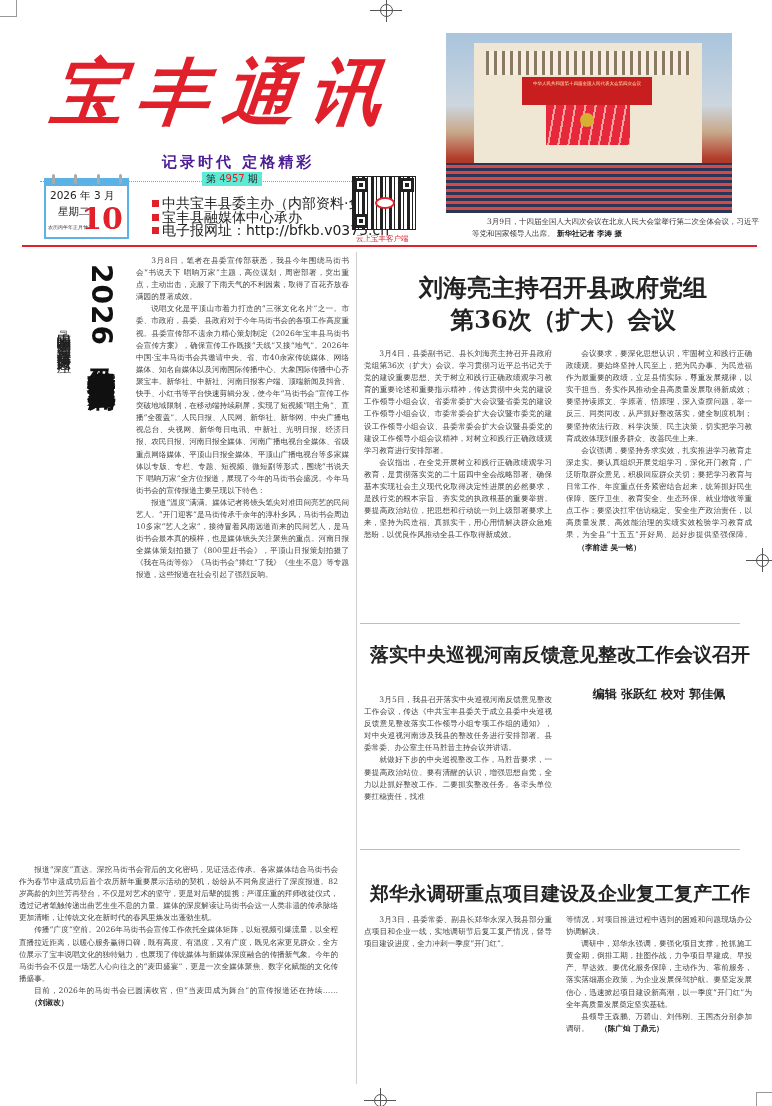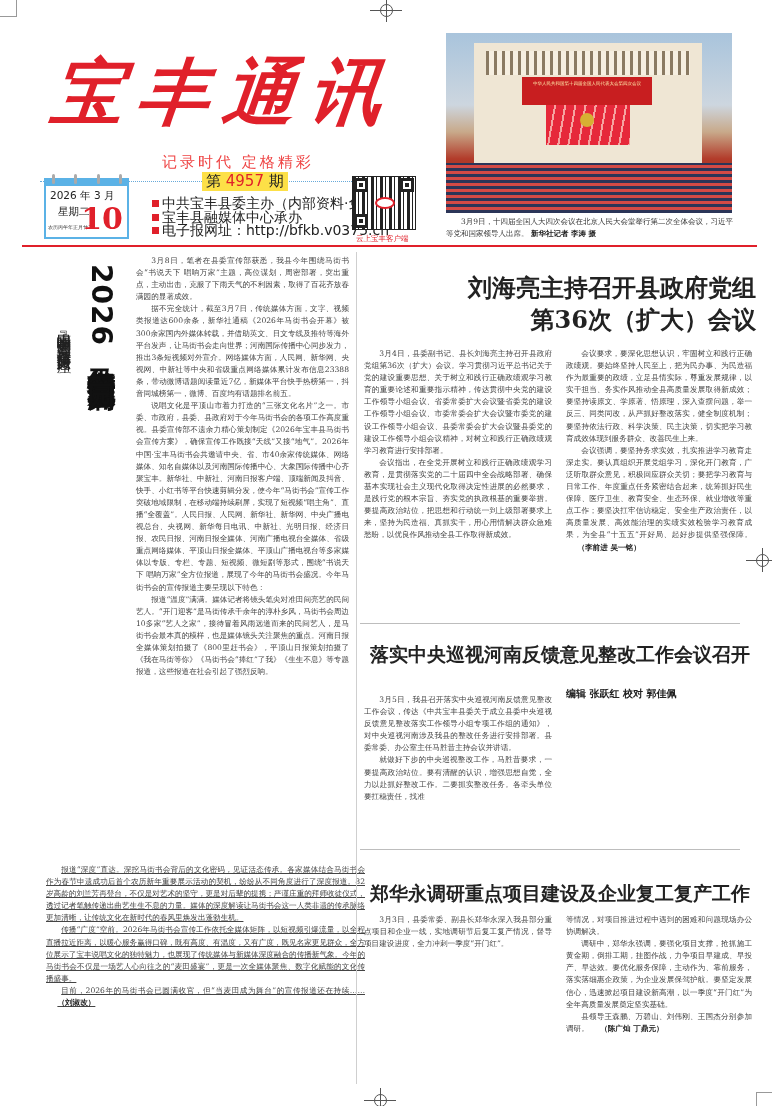--- a/index.html
+++ b/index.html
@@ -8,23 +8,23 @@
 
   .crop-mark { position: absolute; }
   .crop-corner { width: 18px; height: 18px; border: 1px solid #999; }
   .reg { position: absolute; width: 16px; height: 16px; }
   .reg::before { content: ""; position: absolute; left: 2px; top: 2px; width: 11px; height: 11px; border: 1px solid #555; border-radius: 50%; }
   .reg::after { content: ""; position: absolute; left: -8px; top: 8px; width: 32px; height: 1px; background: #555; }
   .reg .v { position: absolute; left: 8px; top: -4px; width: 1px; height: 24px; background: #555; }
 
   
   .logo { position: absolute; left: 52px; top: 42px; width: 360px; height: 100px; font-family: "DejaVu Serif", serif; font-size: 72px; font-weight: bold; color: #e0202a; letter-spacing: 14px; font-style: italic; line-height: 100px; transform: skewX(-6deg); }
-  .slogan { position: absolute; left: 162px; top: 153px; font-size: 15px; font-weight: normal; color: #ef4444; letter-spacing: 3px; }
+  .slogan { position: absolute; left: 162px; top: 153px; font-size: 15px; font-weight: bold; color: #4c1d95; letter-spacing: 3px; }
   .issue-line { position: absolute; left: 40px; top: 181px; width: 350px; border-top: 1px dotted #67a9d9; }
-  .issue { position: absolute; left: 202px; top: 172px; background: #fde047; padding: 0 4px; font-family: "DejaVu Sans", sans-serif; font-size: 15px; color: #222; }
+  .issue { position: absolute; left: 202px; top: 172px; background: #5eead4; padding: 0 4px; font-family: "DejaVu Sans", sans-serif; font-size: 10px; color: #222; }
   .issue .num { color: #e0202a; }
 
   .calendar { position: absolute; left: 44px; top: 178px; width: 85px; height: 61px; border: 2px solid #5bb2e6; background: #fff; border-top: 8px solid #5bb2e6; }
   .calendar .rings { position: absolute; top: -12px; left: 6px; width: 70px; height: 10px; display: flex; justify-content: space-between; }
   .calendar .rings span { width: 3px; height: 10px; background: #aaa; border-radius: 2px; }
   .cal-ym { position: absolute; top: 3px; left: 4px; font-family: "DejaVu Sans", sans-serif; font-size: 10.5px; color: #222; white-space: nowrap; }
   .cal-wd { position: absolute; top: 19px; left: 12px; font-family: "DejaVu Sans", sans-serif; font-size: 10.5px; color: #222; }
   .cal-lunar { position: absolute; top: 38px; left: 2px; font-size: 5px; color: #444; white-space: nowrap; }
   .cal-day { position: absolute; top: 14px; right: 4px; font-family: "DejaVu Serif", serif; font-weight: bold; font-size: 30px; color: #e0202a; line-height: 38px; }
 
@@ -41,47 +41,47 @@
   .qr .logo-mark { position: absolute; left: 22px; top: 20px; width: 20px; height: 12px; border-radius: 50%; background: #fff; border: 2px solid #e0202a; }
   .qr-label { position: absolute; left: 356px; top: 234px; font-family: "DejaVu Sans", sans-serif; font-size: 7.5px; color: #e0202a; white-space: nowrap; }
 
   .photo { position: absolute; left: 446px; top: 33px; width: 286px; height: 180px; overflow: hidden; background: linear-gradient(180deg, #a9c4dc 0%, #cdd6df 40%, #c8a98a 55%, #b23b2a 70%, #8b2420 100%); }
   .photo .stage { position: absolute; left: 28px; top: 10px; width: 228px; height: 120px; background: #efe6d4; }
   .photo .grid { position: absolute; left: 40px; top: 18px; width: 204px; height: 24px; background: repeating-linear-gradient(90deg, #8a7a62 0 3px, #f6efe1 3px 8px); }
   .photo .banner { position: absolute; left: 76px; top: 44px; width: 130px; height: 28px; background: #c81e20; color: #ffe9a8; font-size: 4.5px; text-align: center; line-height: 14px; }
   .photo .flags { position: absolute; left: 100px; top: 72px; width: 84px; height: 40px; background: repeating-linear-gradient(100deg, #e6283a 0 8px, #f5a3a0 8px 10px); }
   .photo .emblem { position: absolute; left: 134px; top: 80px; width: 14px; height: 14px; border-radius: 50%; background: #d7b033; }
   .photo .seats { position: absolute; left: 0; top: 130px; width: 286px; height: 50px; background: repeating-linear-gradient(0deg, #2b3558 0 3px, #d44a45 3px 6px); }
-  .photo-caption { position: absolute; left: 446px; top: 216px; width: 290px; font-size: 7.5px; line-height: 11.5px; color: #333; }
+  .photo-caption { position: absolute; left: 472px; top: 216px; width: 290px; font-size: 7.5px; line-height: 11.5px; color: #333; }
   .photo-caption .credit { font-family: "DejaVu Sans", sans-serif; font-weight: bold; color: #222; }
 
   .top-rule { position: absolute; left: 22px; top: 245px; width: 735px; height: 2px; background: #e0202a; }
 
   
   .vhead { position: absolute; left: 84px; top: 264px; width: 34px; writing-mode: vertical-rl; font-family: "DejaVu Sans", sans-serif; font-weight: bold; font-size: 28px; color: #111; letter-spacing: 1px; line-height: 34px; }
   .vsub { position: absolute; left: 54px; top: 322px; width: 20px; writing-mode: vertical-rl; font-family: "DejaVu Sans", sans-serif; font-size: 14.5px; color: #222; line-height: 20px; letter-spacing: 1px; }
 
   .body-text { font-size: 7.6px; line-height: 12.1px; color: #444; text-align: justify; }
   .body-text p { text-indent: 2em; }
   .byline { font-family: "DejaVu Sans", sans-serif; font-weight: bold; color: #222; margin-left: 1.5em; }
 
   .art1-col { position: absolute; left: 136px; top: 255px; width: 213px; }
-  .art1-bottom { position: absolute; left: 46px; top: 864px; width: 319px; text-decoration: underline; }
+  .art1-bottom { position: absolute; left: 19px; top: 864px; width: 319px; }
   .col-rule-v { position: absolute; left: 356px; top: 252px; width: 1px; height: 832px; background: #cfcfcf; }
 
   
-  .h-main { position: absolute; left: 370px; top: 272px; width: 386px; text-align: right; font-family: "DejaVu Serif", serif; font-weight: bold; font-size: 24px; line-height: 32px; color: #222; }
+  .h-main { position: absolute; left: 370px; top: 272px; width: 386px; text-align: center; font-family: "DejaVu Serif", serif; font-weight: bold; font-size: 24px; line-height: 32px; color: #222; }
   .art2-c1 { position: absolute; left: 364px; top: 348px; width: 188px; }
   .art2-c2 { position: absolute; left: 566px; top: 348px; width: 186px; }
   .hr { position: absolute; height: 1px; background: #bdbdbd; }
 
   .h-sec { position: absolute; left: 364px; width: 392px; text-align: center; font-family: "DejaVu Serif", serif; font-weight: bold; font-size: 19px; color: #222; line-height: 26px; white-space: nowrap; }
   .art3-c1 { position: absolute; left: 364px; top: 650px; width: 188px; margin-top: 44px; }
   .art3-c2 { position: absolute; left: 566px; top: 687px; width: 186px; }
-  .editors { font-family: "DejaVu Sans", sans-serif; font-weight: bold; font-size: 10px; color: #222; margin-top: 1px; }
+  .editors { font-family: "DejaVu Sans", sans-serif; font-weight: bold; font-size: 12px; color: #222; text-align: center; margin-top: 1px; }
   .art4-c1 { position: absolute; left: 364px; top: 914px; width: 188px; }
   .art4-c2 { position: absolute; left: 566px; top: 914px; width: 186px; }
 </style>
 </head>
 <body>
 
 <div class="crop-mark crop-corner" style="left:-1px;top:-1px;border-left:none;border-top:none;"></div>
 <div class="reg" style="left:378px;top:2px;">
     <span class="v"></span>
   </div>
@@ -151,21 +151,20 @@
   <span class="credit">新华社记者  李涛  摄</span>
 </div>
 
 <div class="top-rule"></div>
 
 <div class="vhead">2026年马街书会宣传报道百花齐放春满园</div>
 <div class="vsub">麦田唱响『曲艺盛宴』 云端传播『叫好又叫座』</div>
 
 <div class="art1-col body-text">
   <p>3月8日，笔者在县委宣传部获悉，我县今年围绕马街书会“书说天下  唱响万家”主题，高位谋划，周密部署，突出重点，主动出击，克服了下雨天气的不利因素，取得了百花齐放春满园的显著成效。</p>
-  <p>据不完全统计，截至3月7日，传统媒体方面，文字、视频类报道达600余条，新华社通稿《2026年马街书会开幕》被300余家国内外媒体转载，并借助英文、日文专线及推特等海外平台发声，让马街书会走向世界；河南国际传播中心同步发力，推出3条短视频对外宣介。网络媒体方面，人民网、新华网、央视网、中新社等中央和省级重点网络媒体累计发布信息23388条，带动微博话题阅读量近7亿，新媒体平台快手热榜第一，抖音同城榜第一，微博、百度均有话题排名前五。</p>
   <p>说唱文化是平顶山市着力打造的“三张文化名片”之一。市委、市政府，县委、县政府对于今年马街书会的各项工作高度重视。县委宣传部不遗余力精心策划制定《2026年宝丰县马街书会宣传方案》，确保宣传工作既接“天线”又接“地气”。2026年中国·宝丰马街书会共邀请中央、省、市40余家传统媒体、网络媒体、知名自媒体以及河南国际传播中心、大象国际传播中心齐聚宝丰。新华社、中新社、河南日报客户端、顶端新闻及抖音、快手、小红书等平台快速剪辑分发，使今年“马街书会”宣传工作突破地域限制，在移动端持续刷屏，实现了短视频“唱主角”、直播“全覆盖”。人民日报、人民网、新华社、新华网、中央广播电视总台、央视网、新华每日电讯、中新社、光明日报、经济日报、农民日报、河南日报全媒体、河南广播电视台全媒体、省级重点网络媒体、平顶山日报全媒体、平顶山广播电视台等多家媒体以专版、专栏、专题、短视频、微短剧等形式，围绕“书说天下  唱响万家”全方位报道，展现了今年的马街书会盛况。今年马街书会的宣传报道主要呈现以下特色：</p>
   <p>报道“温度”满满。媒体记者将镜头笔尖对准田间亮艺的民间艺人。“开门迎客”是马街传承千余年的淳朴乡风，马街书会周边10多家“艺人之家”，接待冒着风雨远道而来的民间艺人，是马街书会最本真的模样，也是媒体镜头关注聚焦的重点。河南日报全媒体策划拍摄了《800里赶书会》，平顶山日报策划拍摄了《我在马街等你》《马街书会“捧红”了我》《生生不息》等专题报道，这些报道在社会引起了强烈反响。</p>
 </div>
 
 <div class="art1-bottom body-text">
   <p>报道“深度”直达。深挖马街书会背后的文化密码，见证活态传承。各家媒体结合马街书会作为春节申遗成功后首个农历新年重要展示活动的契机，纷纷从不同角度进行了深度报道。82岁高龄的刘兰芳再登台，不仅是对艺术的坚守，更是对后辈的提携；严谨庄重的拜师收徒仪式，透过记者笔触传递出曲艺生生不息的力量。媒体的深度解读让马街书会这一人类非遗的传承脉络更加清晰，让传统文化在新时代的春风里焕发出蓬勃生机。</p>
   <p>传播“广度”空前。2026年马街书会宣传工作依托全媒体矩阵，以短视频引爆流量，以全程直播拉近距离，以暖心服务赢得口碑，既有高度、有温度，又有广度，既见名家更见群众，全方位展示了宝丰说唱文化的独特魅力，也展现了传统媒体与新媒体深度融合的传播新气象。今年的马街书会不仅是一场艺人心向往之的“麦田盛宴”，更是一次全媒体聚焦、数字化赋能的文化传播盛事。</p>
   <p><span>目前，2026年的马街书会已圆满收官，但“当麦田成为舞台”的宣传报道还在持续……</span><span class="byline">（刘淑改）</span></p>
 </div>
 

